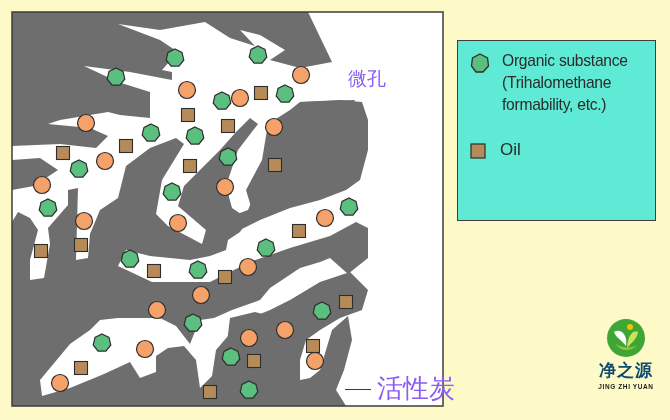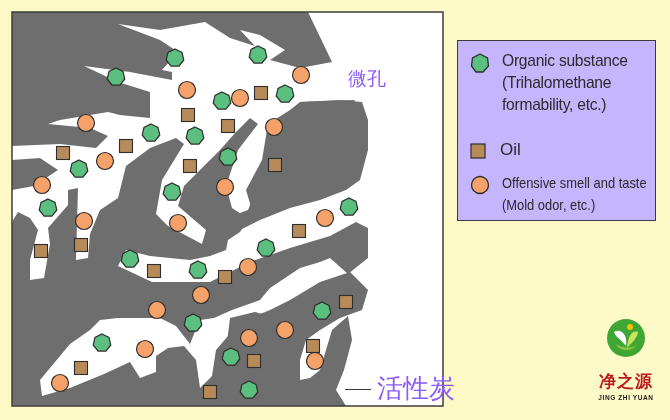--- a/index.html
+++ b/index.html
@@ -5,33 +5,33 @@
   html, body { margin:0; padding:0; }
   body {
     width:670px; height:420px; overflow:hidden;
     background:#fefac8;
     font-family:"Liberation Sans", "DejaVu Sans", sans-serif;
     position:relative;
   }
   #stage { position:absolute; left:0; top:0; width:670px; height:420px; }
   .legend {
     position:absolute; left:457px; top:40px; width:199px; height:181px;
-    background:#c4b5fd; border:1.5px solid #3d3d3d; box-sizing:border-box;
+    background:#5eead4; border:1.5px solid #3d3d3d; box-sizing:border-box;
   }
   .legend-item { position:absolute; left:12px; display:flex; align-items:flex-start; }
   .legend-text { color:#2b2b2b; line-height:1.2; }
   .lg1 { top:9px; }
   .lg1 .legend-text { font-size:17px; letter-spacing:-0.3px; line-height:22px; margin-left:12px; transform:scaleX(0.92); transform-origin:left top; }
   .lg2 { top:99px;justify-content:center; }
   .lg2 .legend-text { font-size:17px; margin-left:14px; line-height:20px; }
   .lg3 { top:131px; }
   .lg3 .legend-text { font-size:15px; line-height:22px; margin-left:12px; transform:scaleX(0.86); transform-origin:left top; white-space:nowrap; }
   .sym { flex:0 0 auto; margin-top:3px; }
   .logo { position:absolute; left:590px; top:318px; width:72px; text-align:center; }
-  .logo-cn { font-size:17px; font-weight:bold; color:#b91c1c; letter-spacing:1px; margin-top:12px; font-family:"DejaVu Sans", sans-serif; }
+  .logo-cn { font-size:17px; font-weight:bold; color:#0c4a6e; letter-spacing:1px; margin-top:1px; font-family:"DejaVu Sans", sans-serif; }
   .logo-en { font-size:6.5px; font-weight:bold; color:#1b1b1b; letter-spacing:0.6px; margin-top:1px; }
   .lbl { position:absolute; color:#8b5cf6; font-family:"DejaVu Sans", sans-serif; }
   .lbl-micro { left:348px; top:66px; font-size:19px; }
   .lbl-carbon { left:345px; top:371px; font-size:26px; }
   .lbl-carbon .dash { display:inline-block; width:26px; height:1.5px; background:#3a3a3a; vertical-align:middle; margin-right:6px; }
 </style>
 </head>
 <body>
 
 <svg id="stage" width="670" height="420" viewBox="0 0 670 420" xmlns="http://www.w3.org/2000/svg">
@@ -134,29 +134,20 @@
       <div>(Trihalomethane</div>
       <div>formability, etc.)</div>
     </div>
   </div>
   <div class="legend-item lg2">
     <svg class="sym" width="16" height="16" viewBox="0 0 16 16">
         <rect x="1" y="1" width="14" height="14" fill="#b68a59" stroke="#2e2e2e" stroke-width="1.2"></rect>
       </svg>
     <div class="legend-text">Oil</div>
   </div>
-  <div class="legend-item lg3">
-    <svg class="sym" width="20" height="20" viewBox="0 0 20 20">
-        <circle cx="10" cy="10" r="8.5" fill="#f5a26a" stroke="#2e2e2e" stroke-width="1.3"></circle>
-      </svg>
-    <div class="legend-text">
-      <div>Offensive smell and taste</div>
-      <div>(Mold odor, etc.)</div>
-    </div>
-  </div>
 </div>
 
 <div class="logo">
   <svg width="40" height="40" viewBox="0 0 40 40" style="display:block;margin:0 auto;">
     <circle cx="20" cy="20" r="19" fill="#3fa535"></circle>
     <path d="M8,14 C14,10 22,16 20,28 C16,22 10,20 8,14 Z" fill="#ffffff"></path>
     <path d="M32,14 C26,12 22,18 21,30 C26,24 31,21 32,14 Z" fill="#c9e45a"></path>
     <circle cx="24" cy="9" r="3" fill="#f2c200"></circle>
     <path d="M10,26 C16,30 24,31 31,27 C26,34 14,34 10,26 Z" fill="#8cc63f"></path>
   </svg>

